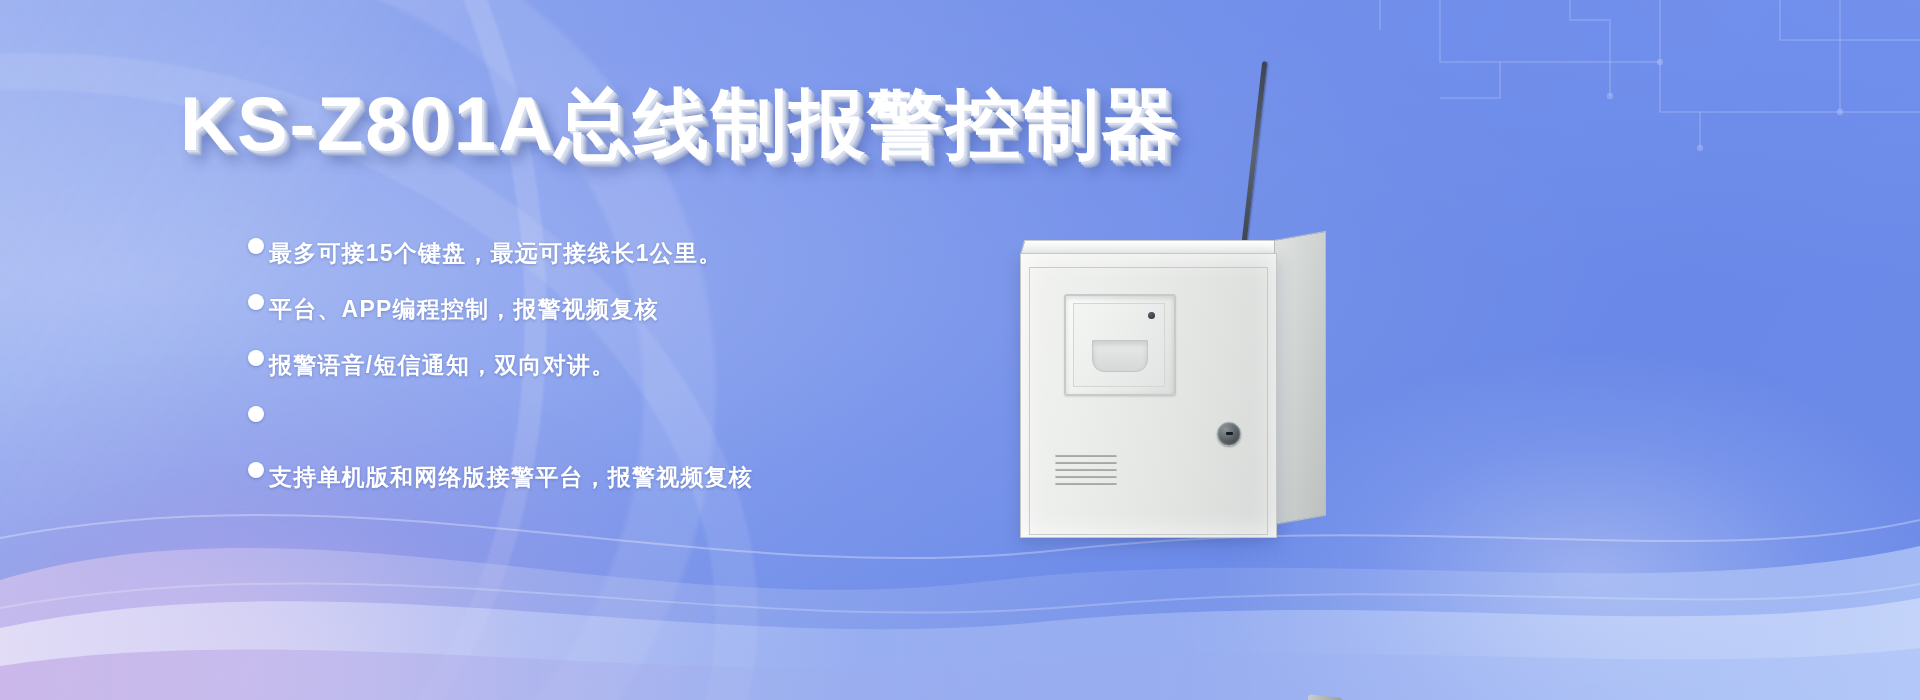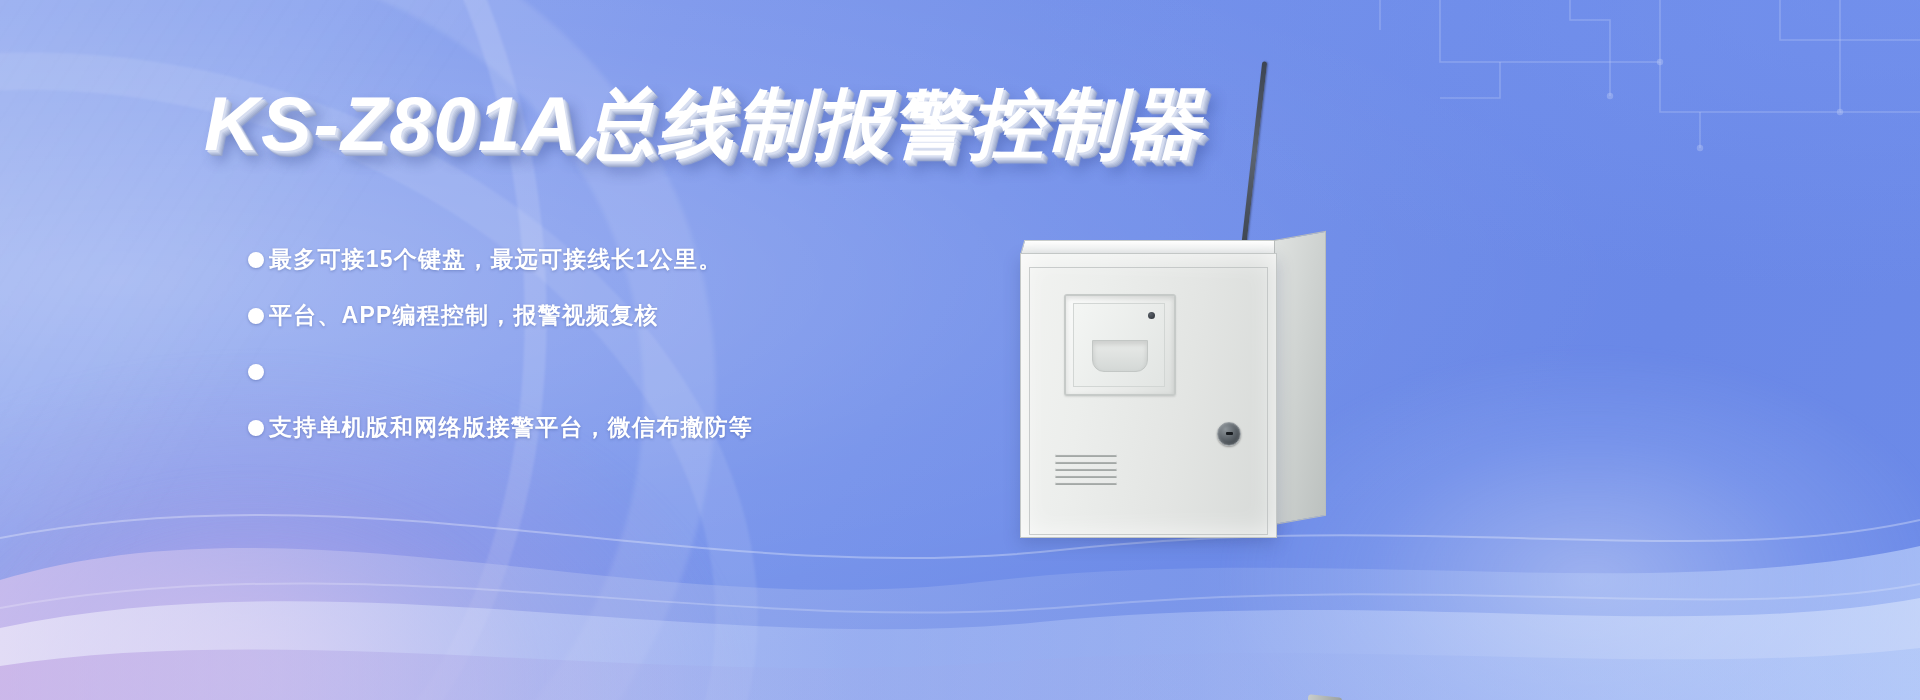--- a/index.html
+++ b/index.html
@@ -49,31 +49,31 @@
   
   .rglow{position:absolute;right:-120px;bottom:-140px;width:900px;height:520px;
     background:radial-gradient(55% 60% at 50% 50%, rgba(255,255,255,0.35) 0%, rgba(190,210,255,0.16) 45%, rgba(140,170,240,0) 75%);
     filter:blur(4px);pointer-events:none;}
 
   
   .circuit{position:absolute;right:0;top:0;width:780px;height:260px;pointer-events:none;opacity:.55;}
 
   
   .title{
-    position:absolute;left:204px;top:74px;
-    font-size:76px;font-weight:700;font-style:italic;
+    position:absolute;left:180px;top:74px;
+    font-size:76px;font-weight:700;
     letter-spacing:2px;color:#ffffff;white-space:nowrap;
     text-shadow:
       2px 2px 0 #d7def0, 3px 3px 0 #c6cfe6, 4px 4px 0 #b6c1dd,
       5px 5px 0 #a8b4d4, 6px 6px 1px #9aa7cb,
       9px 10px 14px rgba(40,60,130,0.45);
   }
   .bullets{position:absolute;left:248px;top:238px;width:820px;}
   .bullet{
-    display:flex;align-items:center;
+    display:flex;align-items:flex-start;
     height:43px;margin-bottom:13px;
     color:#ffffff;font-size:23px;font-weight:700;
     letter-spacing:1.2px;white-space:nowrap;
     text-shadow:0 1px 3px rgba(40,60,130,0.35);
   }
   .dot{
     flex:0 0 auto;width:16px;height:16px;border-radius:50%;
     background:#ffffff;margin-right:5px;
     box-shadow:0 1px 3px rgba(40,60,130,0.35);
   }
@@ -208,24 +208,28 @@
     <div class="bullet">
       <span class="dot"></span>
       <span class="btext">最多可接15个键盘，最远可接线长1公里。</span>
     </div>
     <div class="bullet">
       <span class="dot"></span>
       <span class="btext">平台、APP编程控制，报警视频复核</span>
     </div>
     <div class="bullet">
       <span class="dot"></span>
-    </div>
-    <div class="bullet">
-      <span class="dot"></span>
-      <span class="btext">支持单机版和网络版接警平台，微信布撤防等</span>
+      <span class="btext">报警语音/短信通知，双向对讲。</span>
+    </div>
+    <div class="bullet">
+      <span class="dot"></span>
+    </div>
+    <div class="bullet">
+      <span class="dot"></span>
+      <span class="btext">支持单机版和网络版接警平台，报警视频复核</span>
     </div>
   </div>
 
   <div class="product">
     <div class="antenna"></div>
     <div class="antenna-base"></div>
     <div class="box-shadow-ground"></div>
 
     <div class="cabinet">
       <div class="cab-top"></div>

